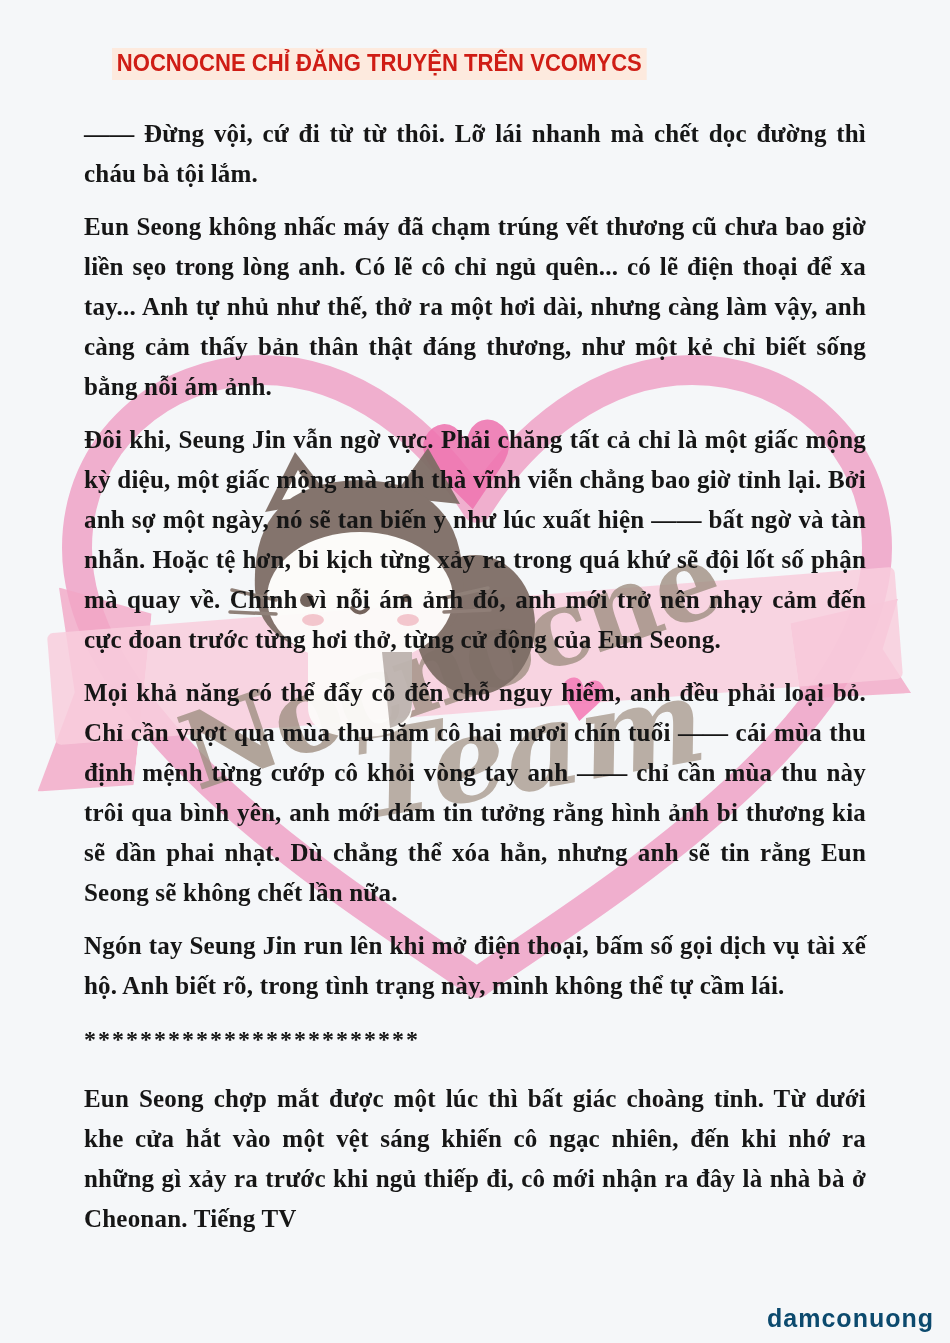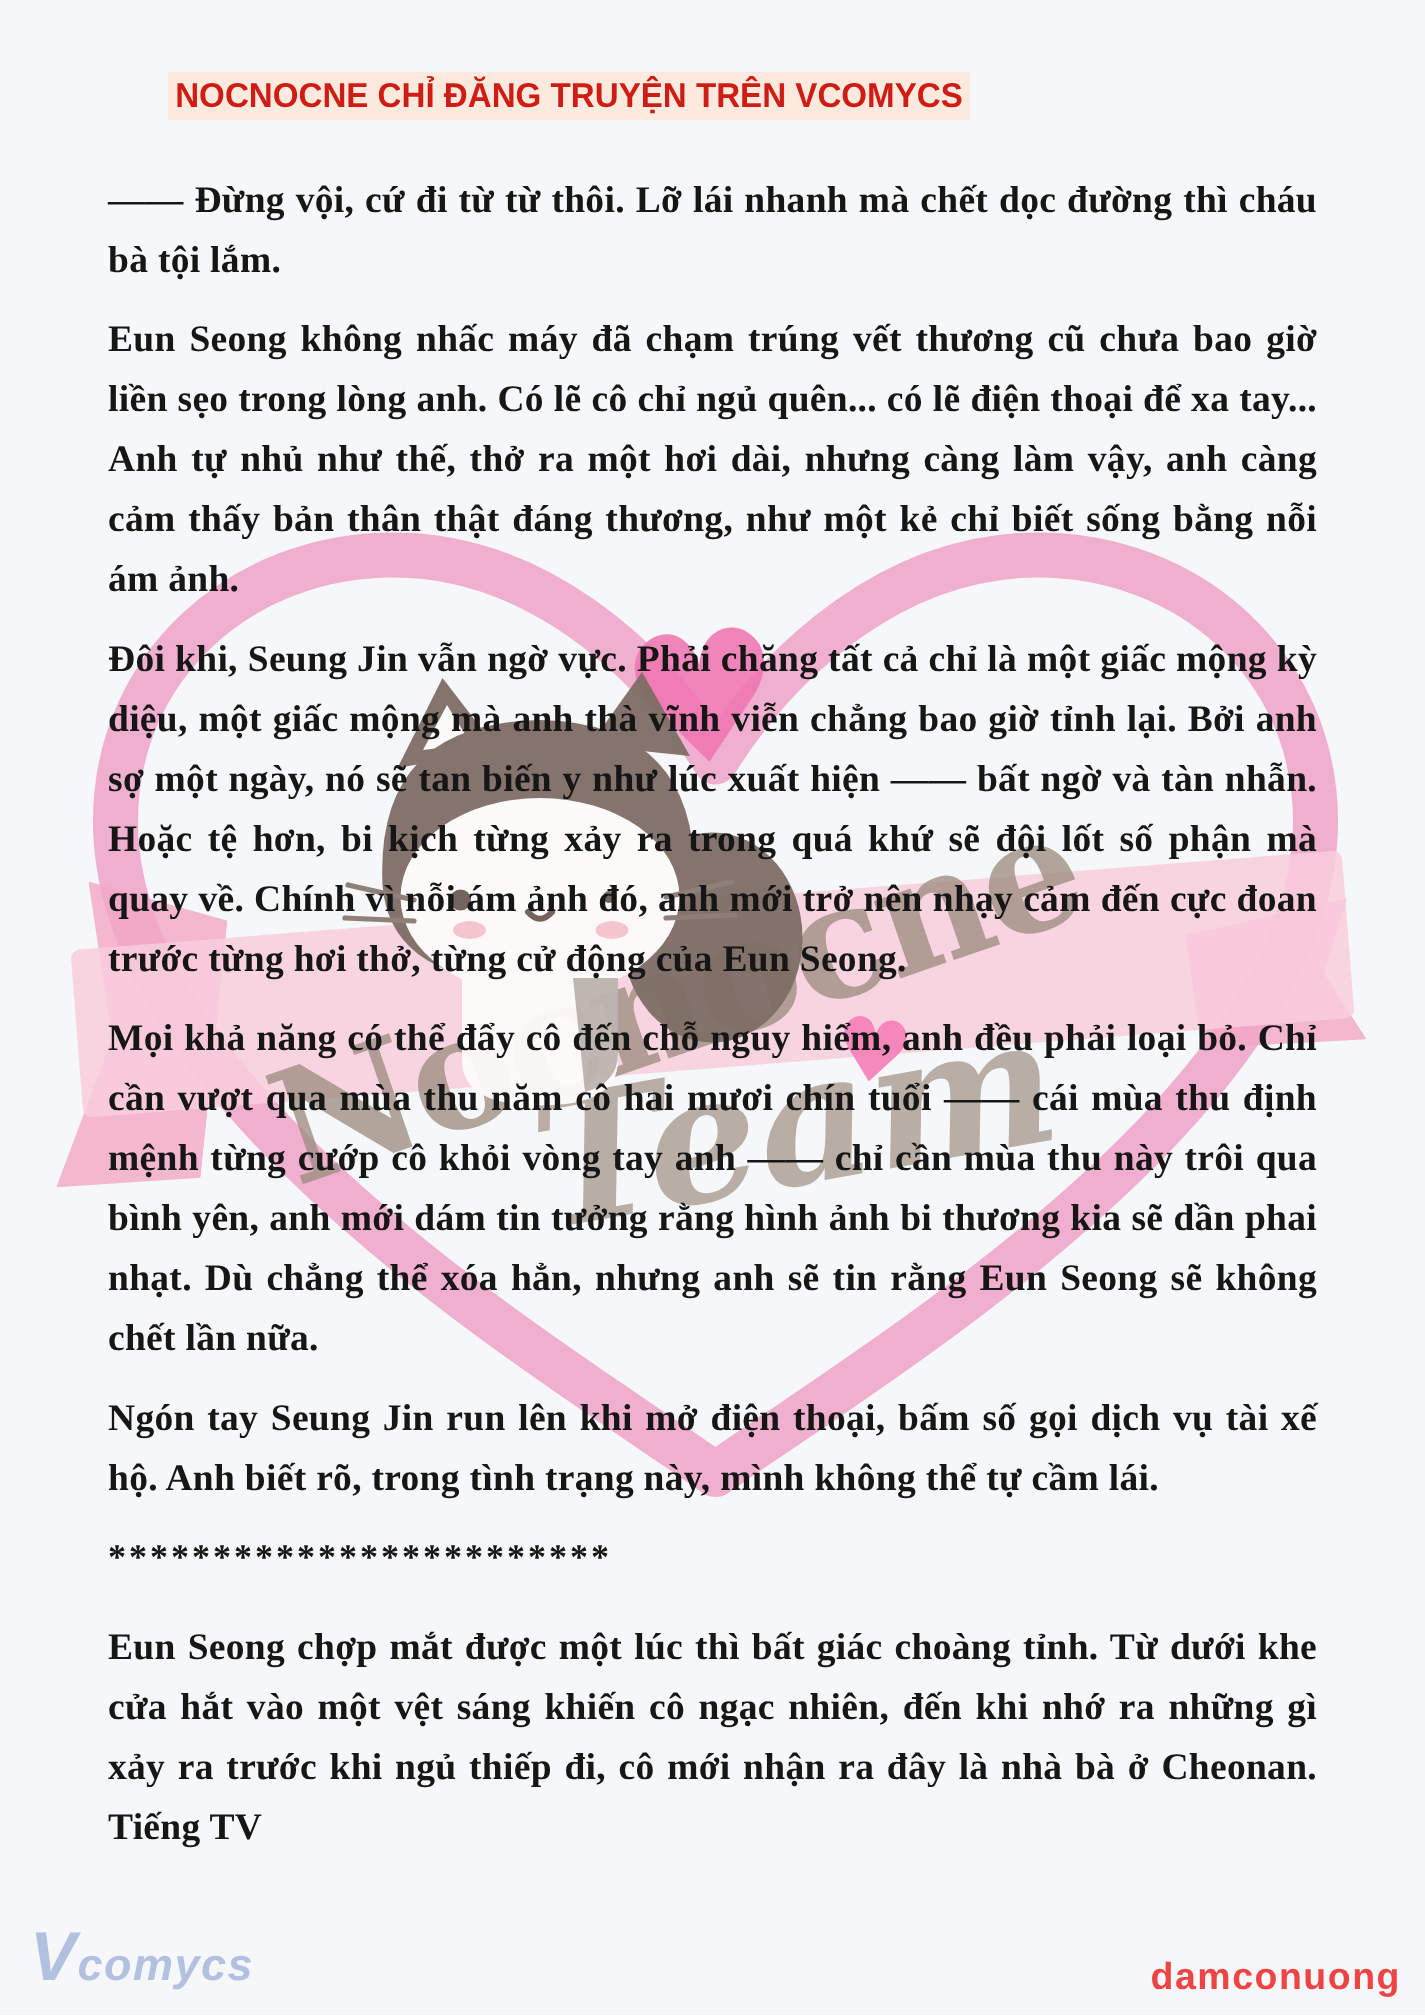--- a/index.html
+++ b/index.html
@@ -48,38 +48,38 @@
   .text-layer{position:absolute;left:72px;right:72px;top:48px;z-index:2;}
   .header-notice{
     display:inline-block;margin-left:40px;margin-bottom:34px;
     background:#fdeade;color:#cf1d15;
     font-family:"Liberation Sans","DejaVu Sans",sans-serif;
     font-weight:bold;font-size:23px;letter-spacing:0px;
     padding:2px 5px 3px;transform:scaleX(.96);transform-origin:left;
     white-space:nowrap;
   }
   .story p{
-    margin:0 0 13px;font-size:25px;line-height:40px;text-align:justify;
+    margin:0 12px 13px;font-size:25px;line-height:40px;text-align:justify;
     font-weight:600;color:#161616;letter-spacing:.2px;
   }
   .story p.divider{
     text-align:left;font-size:24px;letter-spacing:2px;font-weight:bold;margin-top:6px;margin-bottom:20px;
   }
   
   .logo-vcomycs{
     position:absolute;left:20px;bottom:12px;z-index:2;
     font-family:"Liberation Sans","DejaVu Sans",sans-serif;
     font-style:italic;font-weight:bold;font-size:30px;color:#b3c1e0;
     letter-spacing:1px;
   }
   .logo-vcomycs::first-letter{font-size:46px;}
   .logo-damconuong{
     position:absolute;right:16px;bottom:10px;z-index:2;
     font-family:"Liberation Sans","DejaVu Sans",sans-serif;
-    font-weight:bold;font-size:25px;color:#ef4444;letter-spacing:1px;
+    font-weight:bold;font-size:25px;color:#0c4a6e;letter-spacing:1px;
   }
 </style>
 </head>
 <body>
 
 <div class="page">
 
   <div class="wm">
 
     <svg class="wm-heart-outline" viewBox="0 0 840 660">
@@ -138,16 +138,15 @@
       <p>—— Đừng vội, cứ đi từ từ thôi. Lỡ lái nhanh mà chết dọc đường thì cháu bà tội lắm.</p>
       <p>Eun Seong không nhấc máy đã chạm trúng vết thương cũ chưa bao giờ liền sẹo trong lòng anh. Có lẽ cô chỉ ngủ quên... có lẽ điện thoại để xa tay... Anh tự nhủ như thế, thở ra một hơi dài, nhưng càng làm vậy, anh càng cảm thấy bản thân thật đáng thương, như một kẻ chỉ biết sống bằng nỗi ám ảnh.</p>
       <p>Đôi khi, Seung Jin vẫn ngờ vực. Phải chăng tất cả chỉ là một giấc mộng kỳ diệu, một giấc mộng mà anh thà vĩnh viễn chẳng bao giờ tỉnh lại. Bởi anh sợ một ngày, nó sẽ tan biến y như lúc xuất hiện —— bất ngờ và tàn nhẫn. Hoặc tệ hơn, bi kịch từng xảy ra trong quá khứ sẽ đội lốt số phận mà quay về. Chính vì nỗi ám ảnh đó, anh mới trở nên nhạy cảm đến cực đoan trước từng hơi thở, từng cử động của Eun Seong.</p>
       <p>Mọi khả năng có thể đẩy cô đến chỗ nguy hiểm, anh đều phải loại bỏ. Chỉ cần vượt qua mùa thu năm cô hai mươi chín tuổi —— cái mùa thu định mệnh từng cướp cô khỏi vòng tay anh —— chỉ cần mùa thu này trôi qua bình yên, anh mới dám tin tưởng rằng hình ảnh bi thương kia sẽ dần phai nhạt. Dù chẳng thể xóa hẳn, nhưng anh sẽ tin rằng Eun Seong sẽ không chết lần nữa.</p>
       <p>Ngón tay Seung Jin run lên khi mở điện thoại, bấm số gọi dịch vụ tài xế hộ. Anh biết rõ, trong tình trạng này, mình không thể tự cầm lái.</p>
       <p class="divider">************************</p>
       <p>Eun Seong chợp mắt được một lúc thì bất giác choàng tỉnh. Từ dưới khe cửa hắt vào một vệt sáng khiến cô ngạc nhiên, đến khi nhớ ra những gì xảy ra trước khi ngủ thiếp đi, cô mới nhận ra đây là nhà bà ở Cheonan. Tiếng TV</p>
     </div>
   </div>
 
-  <div class="logo-vcomycs">Vcomycs</div>
   <div class="logo-damconuong">damconuong</div>
 
 </div>
 
 </body></html>

